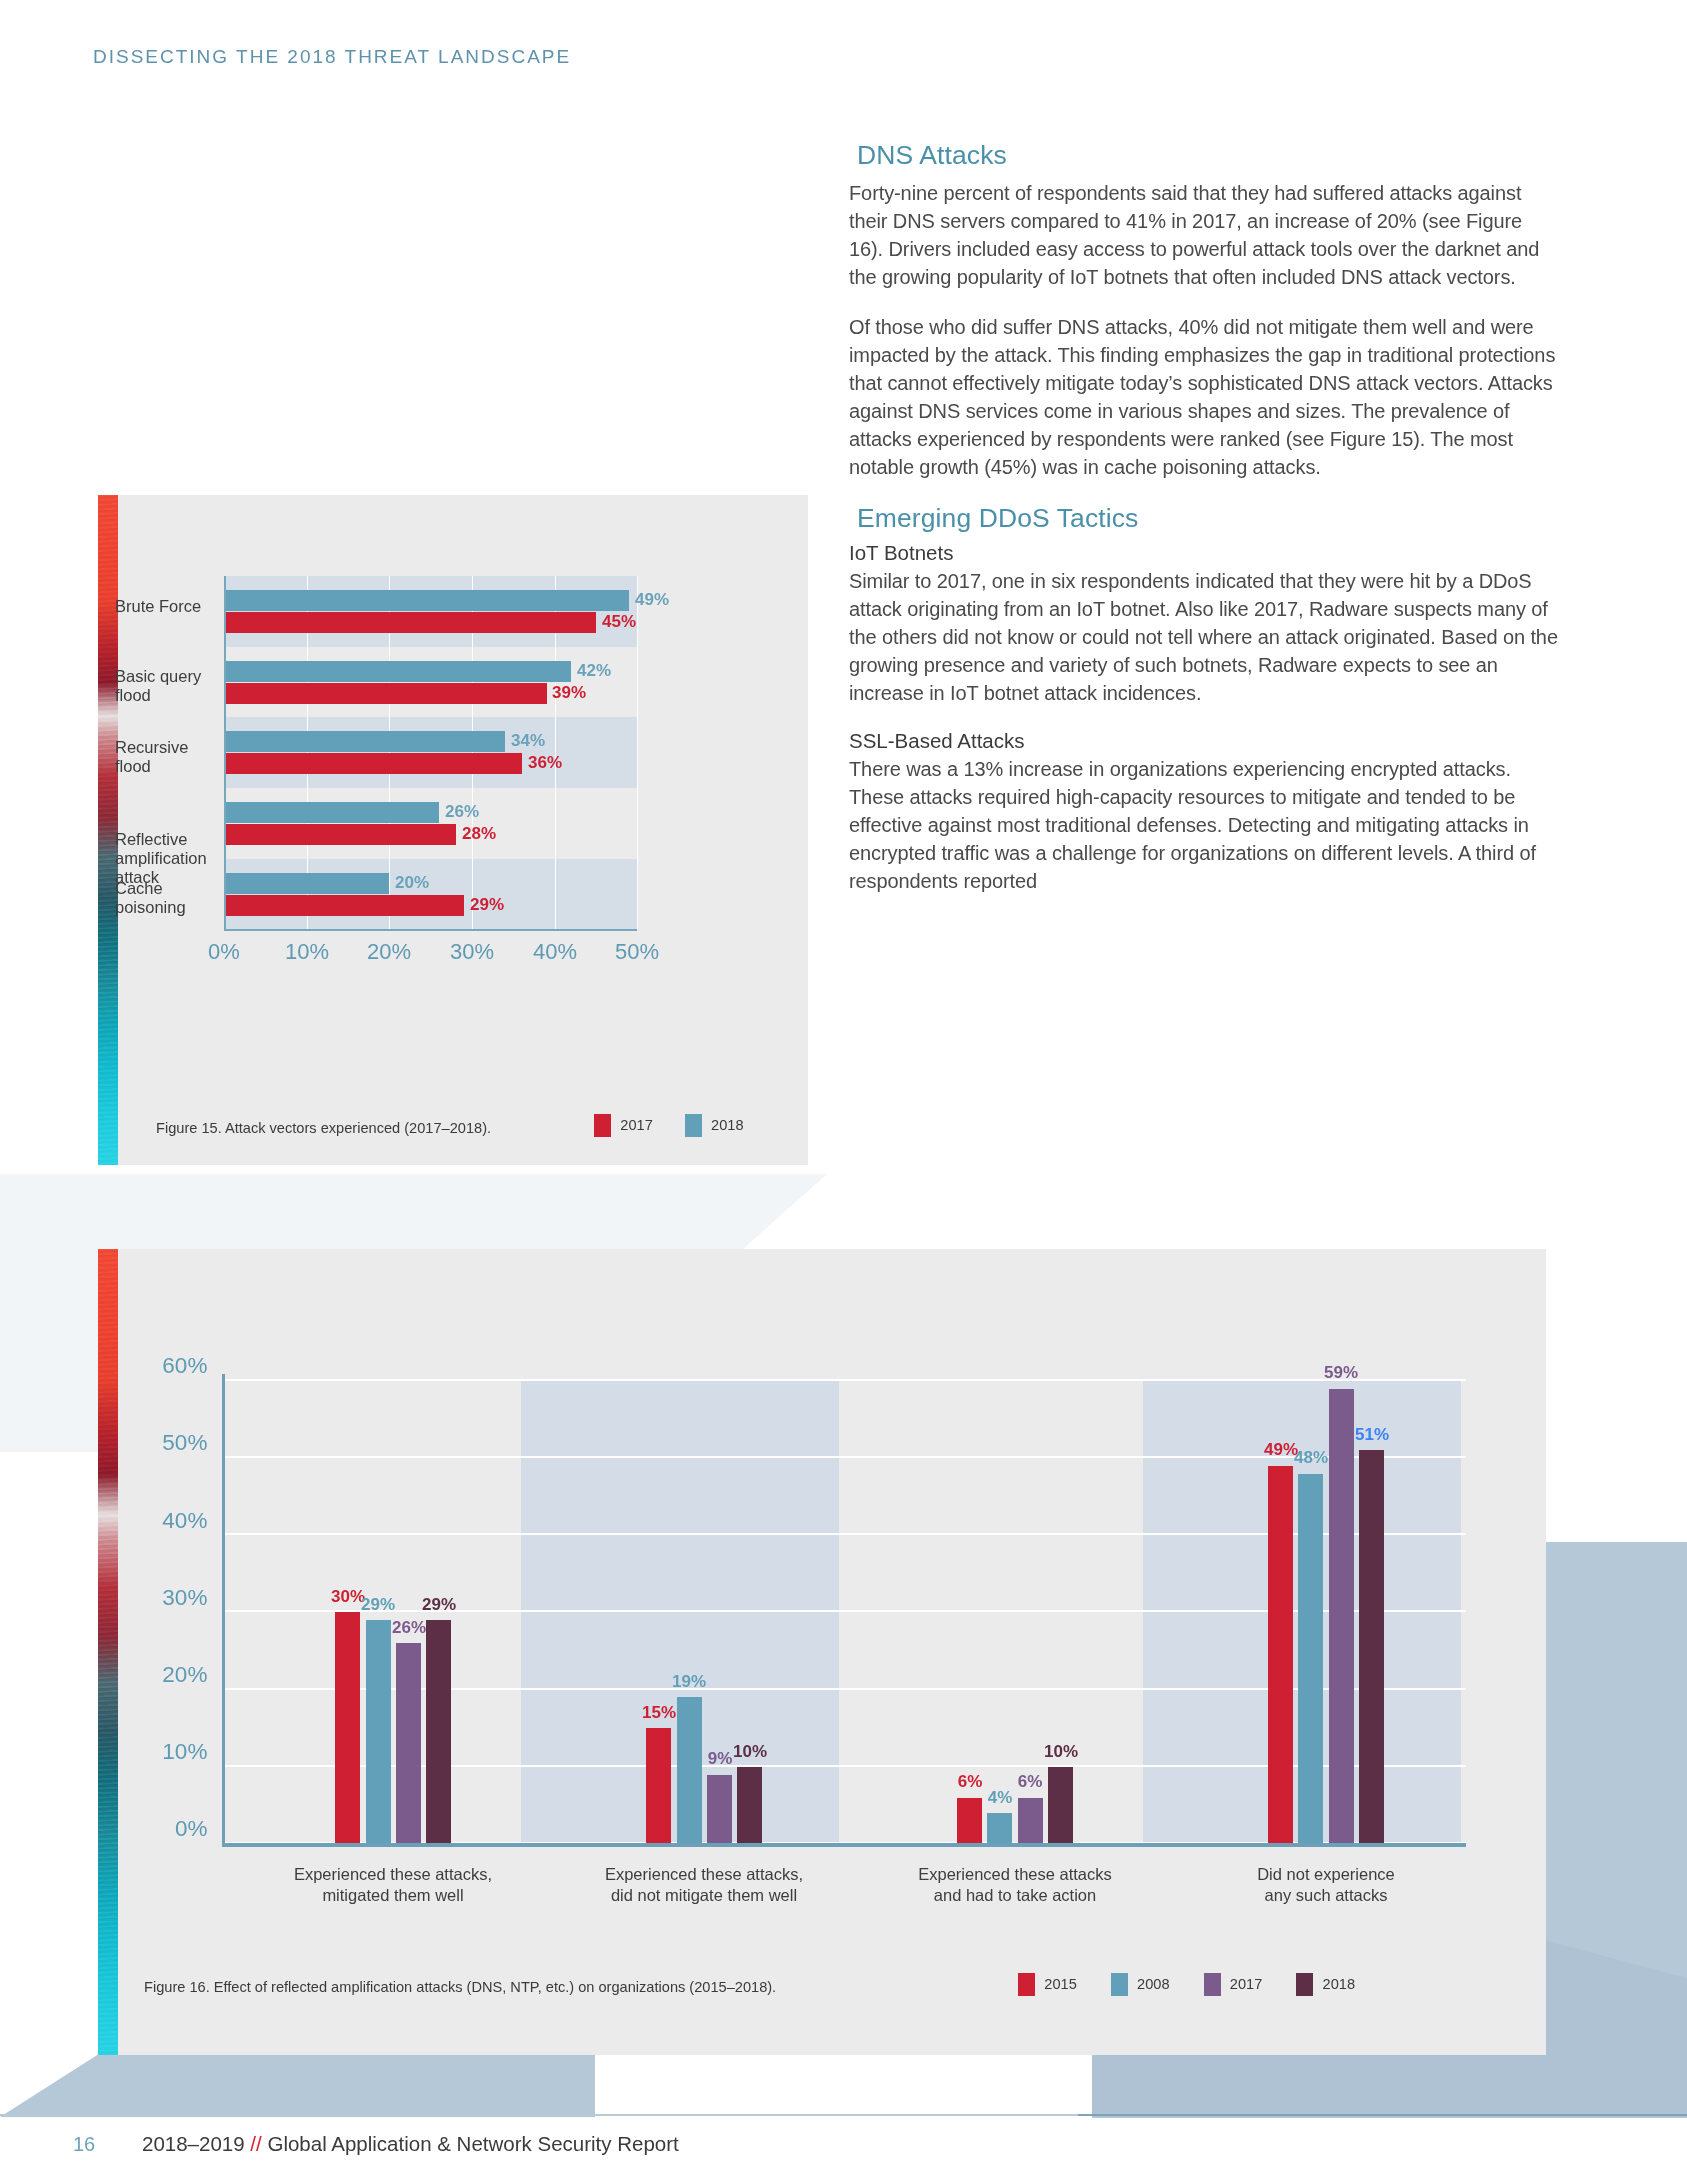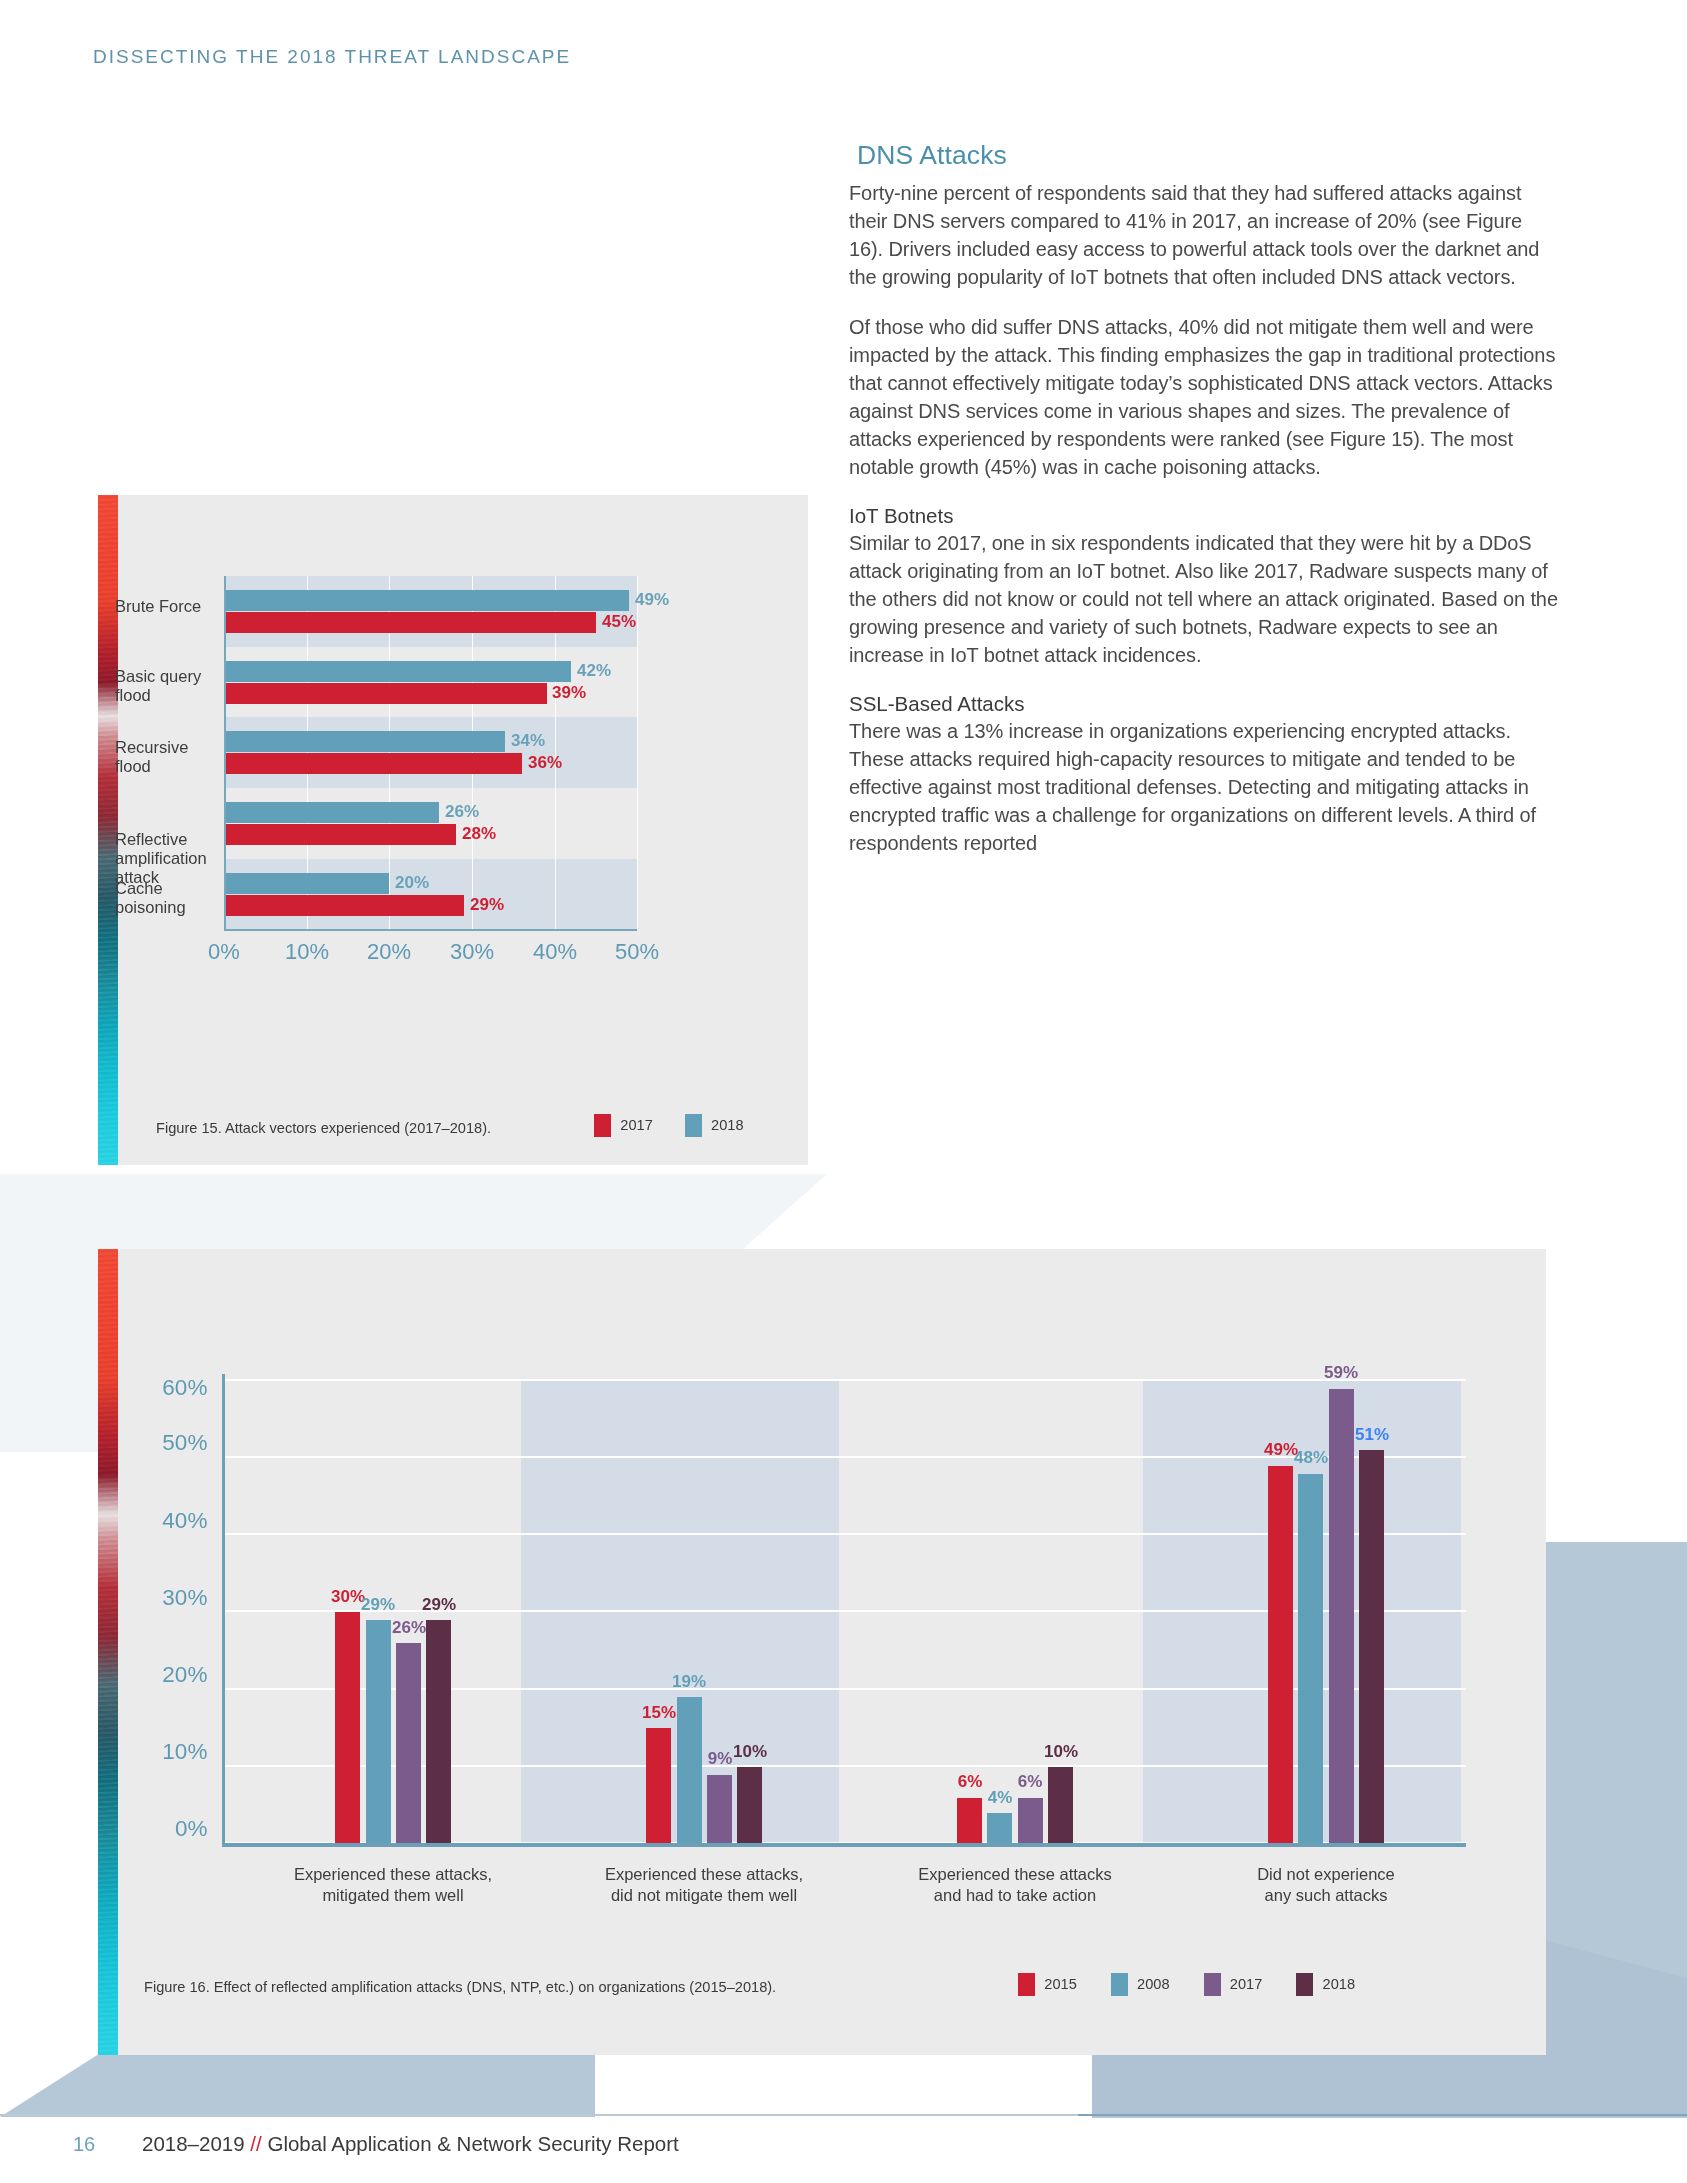--- a/index.html
+++ b/index.html
@@ -177,20 +177,21 @@
   <div class="bg-diag-right2"></div>
   <div class="bg-diag-bottomleft"></div>
 
   <div class="kicker">DISSECTING THE 2018 THREAT LANDSCAPE</div>
 
   <div class="col-right">
     <h2 class="h-sec">DNS Attacks</h2>
     <p class="body-p">Forty-nine percent of respondents said that they had suffered attacks against their DNS servers compared to 41% in 2017, an increase of 20% (see Figure 16). Drivers included easy access to powerful attack tools over the darknet and the growing popularity of IoT botnets that often included DNS attack vectors.</p>
     <p class="body-p">Of those who did suffer DNS attacks, 40% did not mitigate them well and were impacted by the attack. This finding emphasizes the gap in traditional protections that cannot effectively mitigate today’s sophisticated DNS attack vectors. Attacks against DNS services come in various shapes and sizes. The prevalence of attacks experienced by respondents were ranked (see Figure 15). The most notable growth (45%) was in cache poisoning attacks.</p>
 
+    <h2 class="h-sec">Emerging DDoS Tactics</h2>
     <h3 class="h-sub">IoT Botnets</h3>
     <p class="body-p">Similar to 2017, one in six respondents indicated that they were hit by a DDoS attack originating from an IoT botnet. Also like 2017, Radware suspects many of the others did not know or could not tell where an attack originated. Based on the growing presence and variety of such botnets, Radware expects to see an increase in IoT botnet attack incidences.</p>
 
     <h3 class="h-sub">SSL-Based Attacks</h3>
     <p class="body-p tight">There was a 13% increase in organizations experiencing encrypted attacks. These attacks required high-capacity resources to mitigate and tended to be effective against most traditional defenses. Detecting and mitigating attacks in encrypted traffic was a challenge for organizations on different levels. A third of respondents reported</p>
   </div>
 
   <div class="fig15">
     <div class="panel"></div>
     <div class="strip"></div>
@@ -266,21 +267,21 @@
         <div class="f16-grid" style="bottom: 232px;"></div>
         <div class="f16-grid" style="bottom: 309px;"></div>
         <div class="f16-grid" style="bottom: 386px;"></div>
         <div class="f16-grid" style="bottom: 463px;"></div>
         <div class="f16-ytick" style="bottom: -11.2px;">0%</div>
         <div class="f16-ytick" style="bottom: 66px;">10%</div>
         <div class="f16-ytick" style="bottom: 143px;">20%</div>
         <div class="f16-ytick" style="bottom: 220px;">30%</div>
         <div class="f16-ytick" style="bottom: 297px;">40%</div>
         <div class="f16-ytick" style="bottom: 375px;">50%</div>
-        <div class="f16-ytick" style="bottom: 430px; text-align: right;">60%</div>
+        <div class="f16-ytick" style="bottom: 452px; text-align: right;">60%</div>
         <div class="f16-bar" style="left: 113px; height: 232px; background: rgb(207, 31, 51);"></div>
         <div class="f16-lab" style="color: rgb(207, 31, 51); left: 126px; bottom: 237px;">30%</div>
         <div class="f16-bar" style="left: 144px; height: 224px; background: rgb(98, 160, 185);"></div>
         <div class="f16-lab" style="color: rgb(98, 160, 185); left: 156px; bottom: 229px;">29%</div>
         <div class="f16-bar" style="left: 174px; height: 201px; background: rgb(123, 91, 140);"></div>
         <div class="f16-lab" style="color: rgb(123, 91, 140); left: 187px; bottom: 206px;">26%</div>
         <div class="f16-bar" style="left: 204px; height: 224px; background: rgb(93, 47, 70);"></div>
         <div class="f16-lab" style="color: rgb(93, 47, 70); left: 217px; bottom: 229px;">29%</div>
         <div class="f16-xlab" style="left: 171px;">Experienced these attacks,<br>mitigated them well</div>
         <div class="f16-bar" style="left: 424px; height: 116px; background: rgb(207, 31, 51);"></div>

